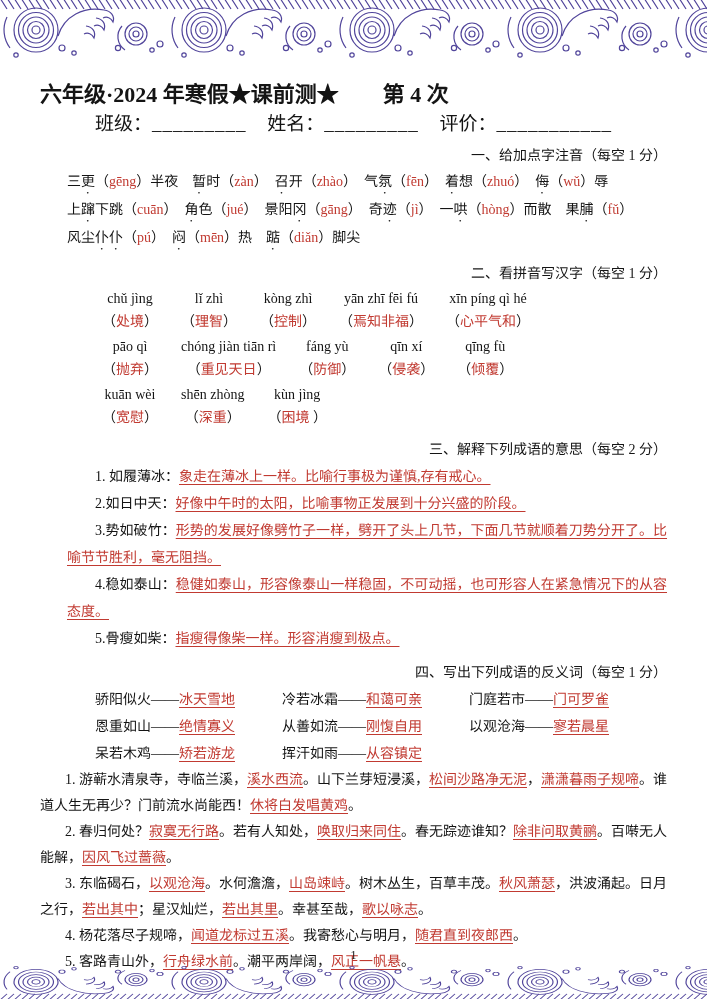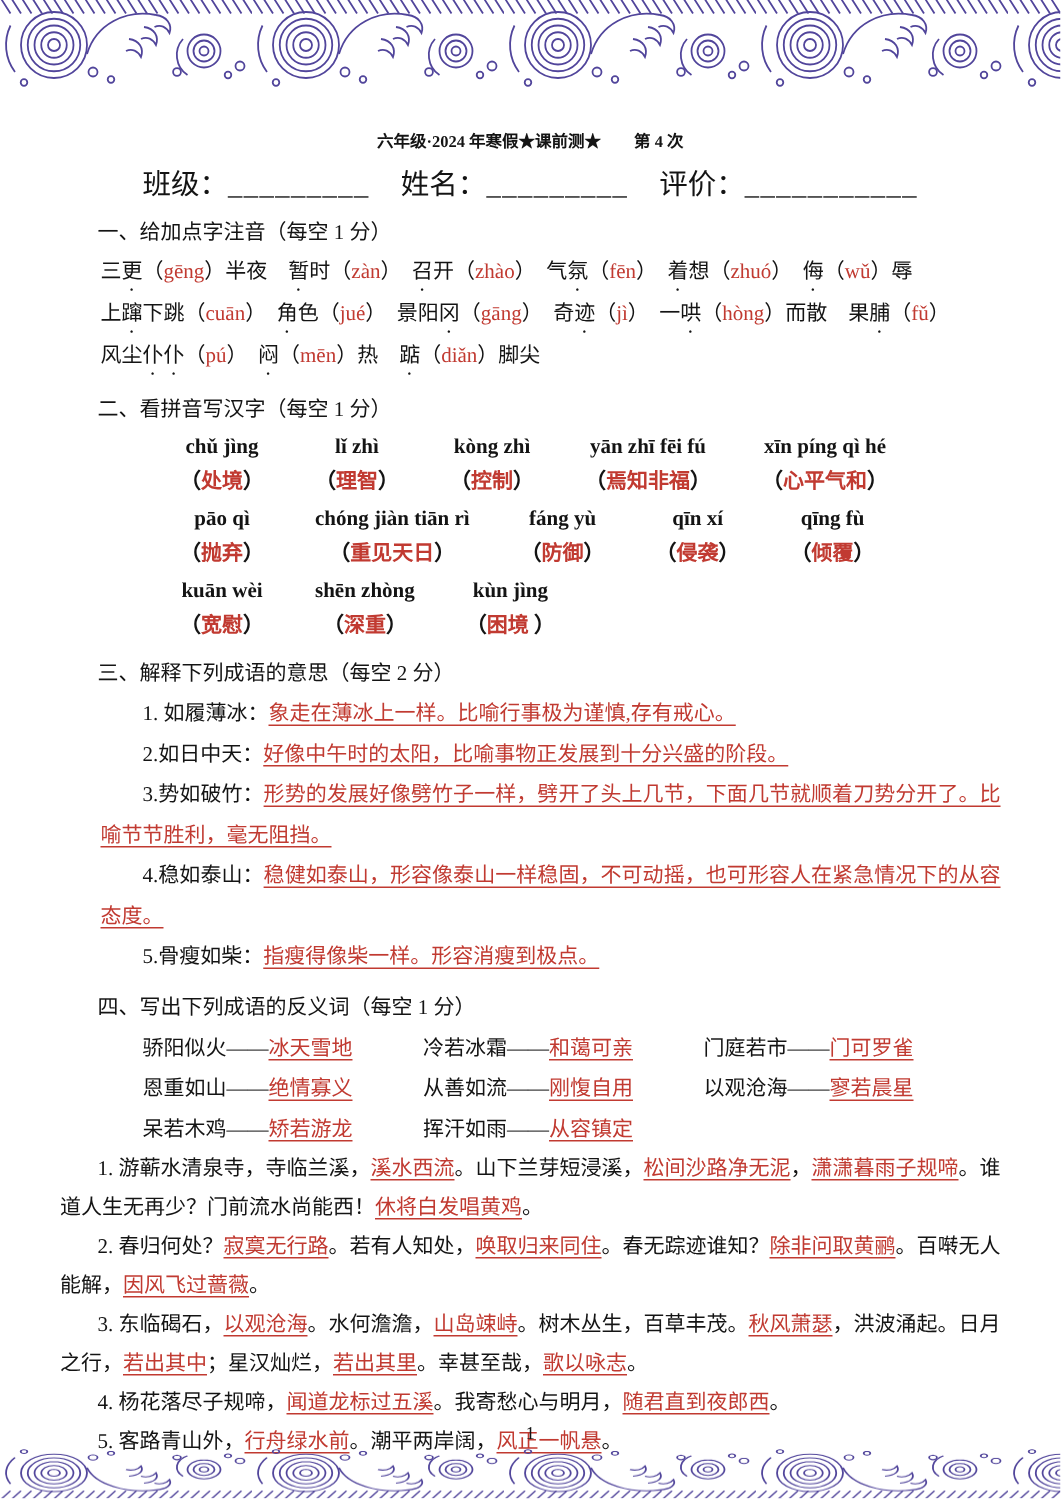--- a/index.html
+++ b/index.html
@@ -8,33 +8,33 @@
   body {
     width:707px; height:999px; background:#ffffff; overflow:hidden;
     font-family:"Liberation Serif","DejaVu Serif",serif;
     color:var(--ink); font-size:14px; position:relative;
   }
   .page { position:absolute; inset:0; }
   .border-top { position:absolute; top:0; left:0; width:707px; height:58px; }
   .border-bottom { position:absolute; bottom:0; left:0; width:707px; height:33px; }
   .wave-stroke { stroke:var(--purple); fill:none; stroke-width:1.2; }
   .content { position:absolute; top:0; left:0; right:0; padding:84px 40px 0 40px; }
-  .title { text-align:center; font-weight:bold; font-size:11px; line-height:22px; }
+  .title { font-weight:bold; font-size:22px; line-height:22px; }
   .meta { text-align:center; margin-top:7px; font-size:19px; line-height:22px; }
   .meta .blank { letter-spacing:1px; }
   .meta .gap { display:inline-block; width:16px; }
-  .sec-head { margin:9px 0 2px 25px; line-height:23px; }
+  .sec-head { margin:9px 0 2px 25px; line-height:23px;text-align:right; }
   .line { margin-left:27px; line-height:25px; }
   .red { color:var(--red); }
   .ul { text-decoration:underline; text-underline-offset:3px; text-decoration-thickness:1px; }
   .dot {
     -webkit-text-emphasis:filled dot #141414; -webkit-text-emphasis-position:under right;
     text-emphasis:filled dot #141414; text-emphasis-position:under right;
   }
-  .s2-row { display:flex; gap:34px; margin-left:80px; margin-top:3px;font-weight:bold; }
+  .s2-row { display:flex; gap:23px; margin-left:62px; margin-top:3px; }
   .py-col { text-align:center; }
   .py { line-height:22px; }
   .ans { line-height:23px; }
   .s3-item { margin-left:27px; text-indent:28px; line-height:27px; text-align:justify; }
   .s4-grid { display:grid; grid-template-columns:187px 187px auto; margin-left:55px; line-height:27px; }
   .poem { text-indent:25px; line-height:26px; text-align:justify; margin:0; }
   .pagenum { position:absolute; bottom:36px; left:0; right:0; text-align:center; font-size:12px; }
 </style>
 </head>
 <body>

